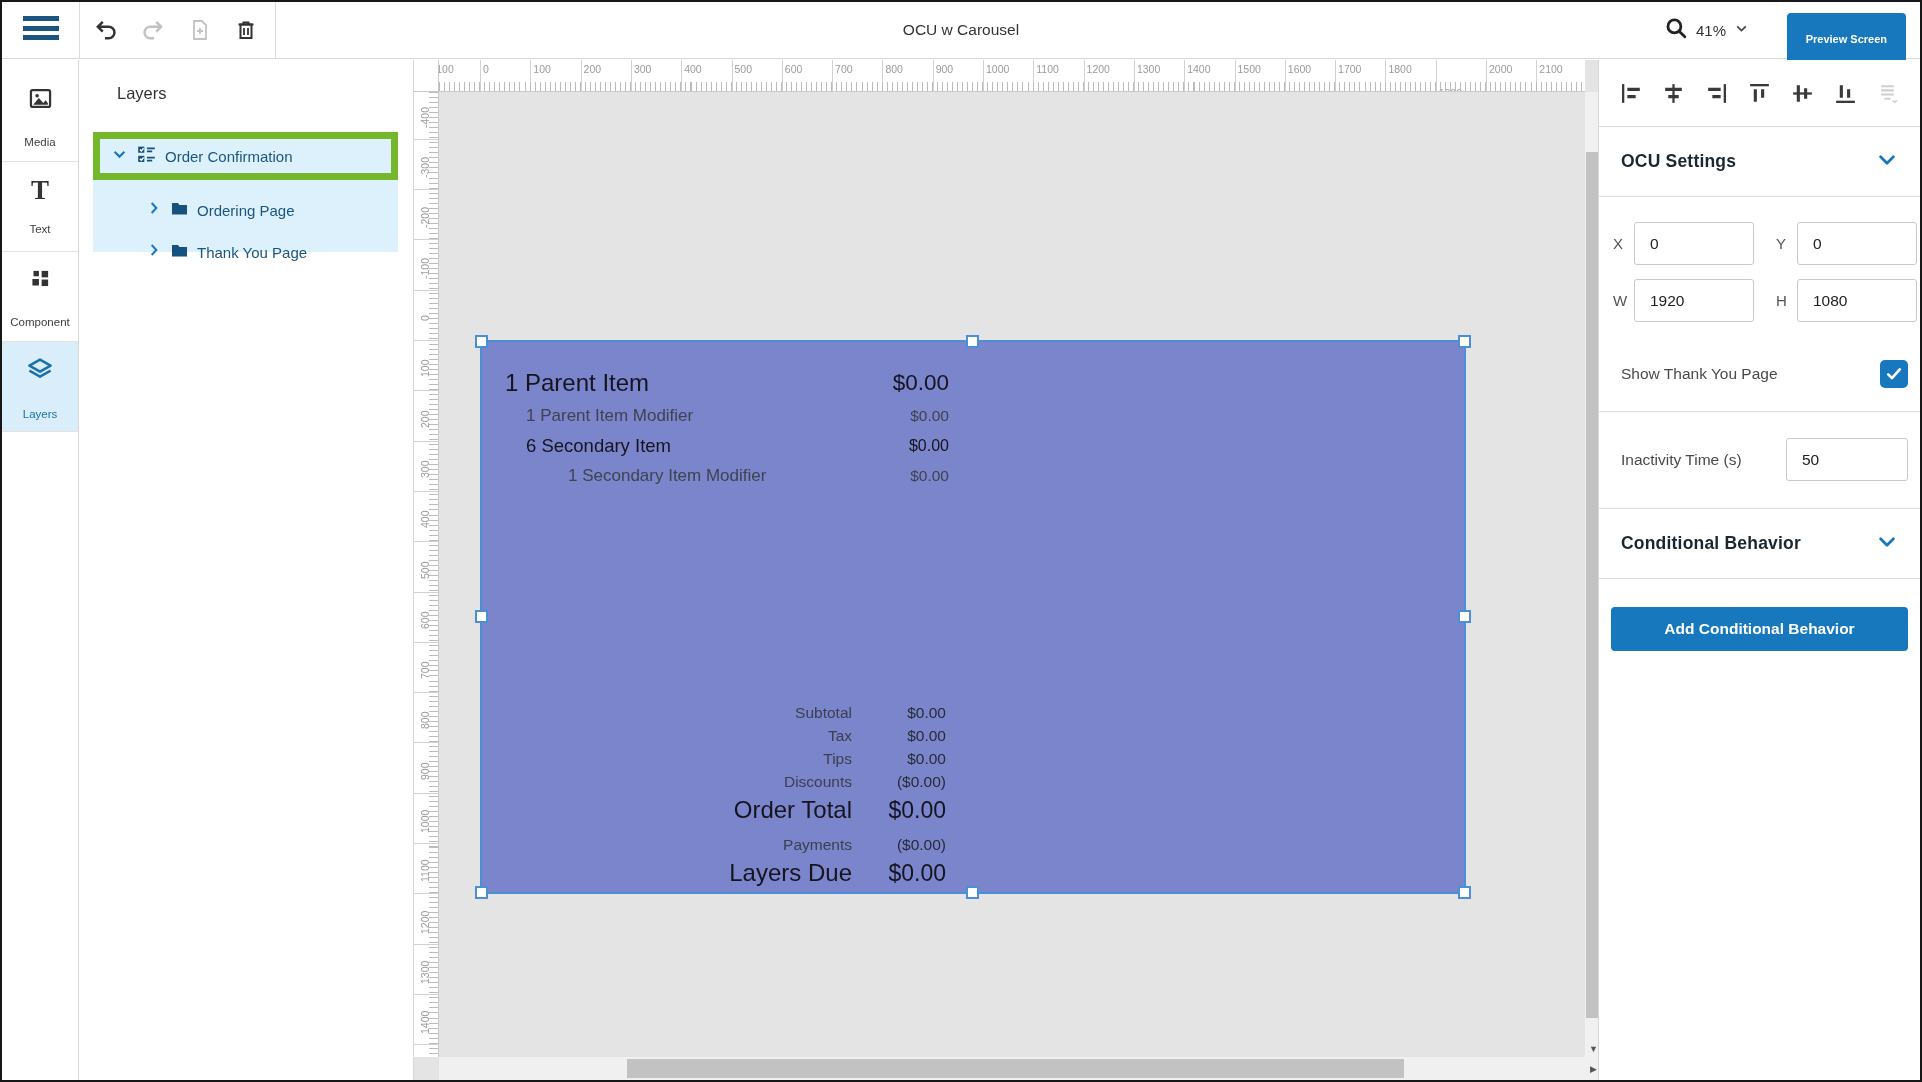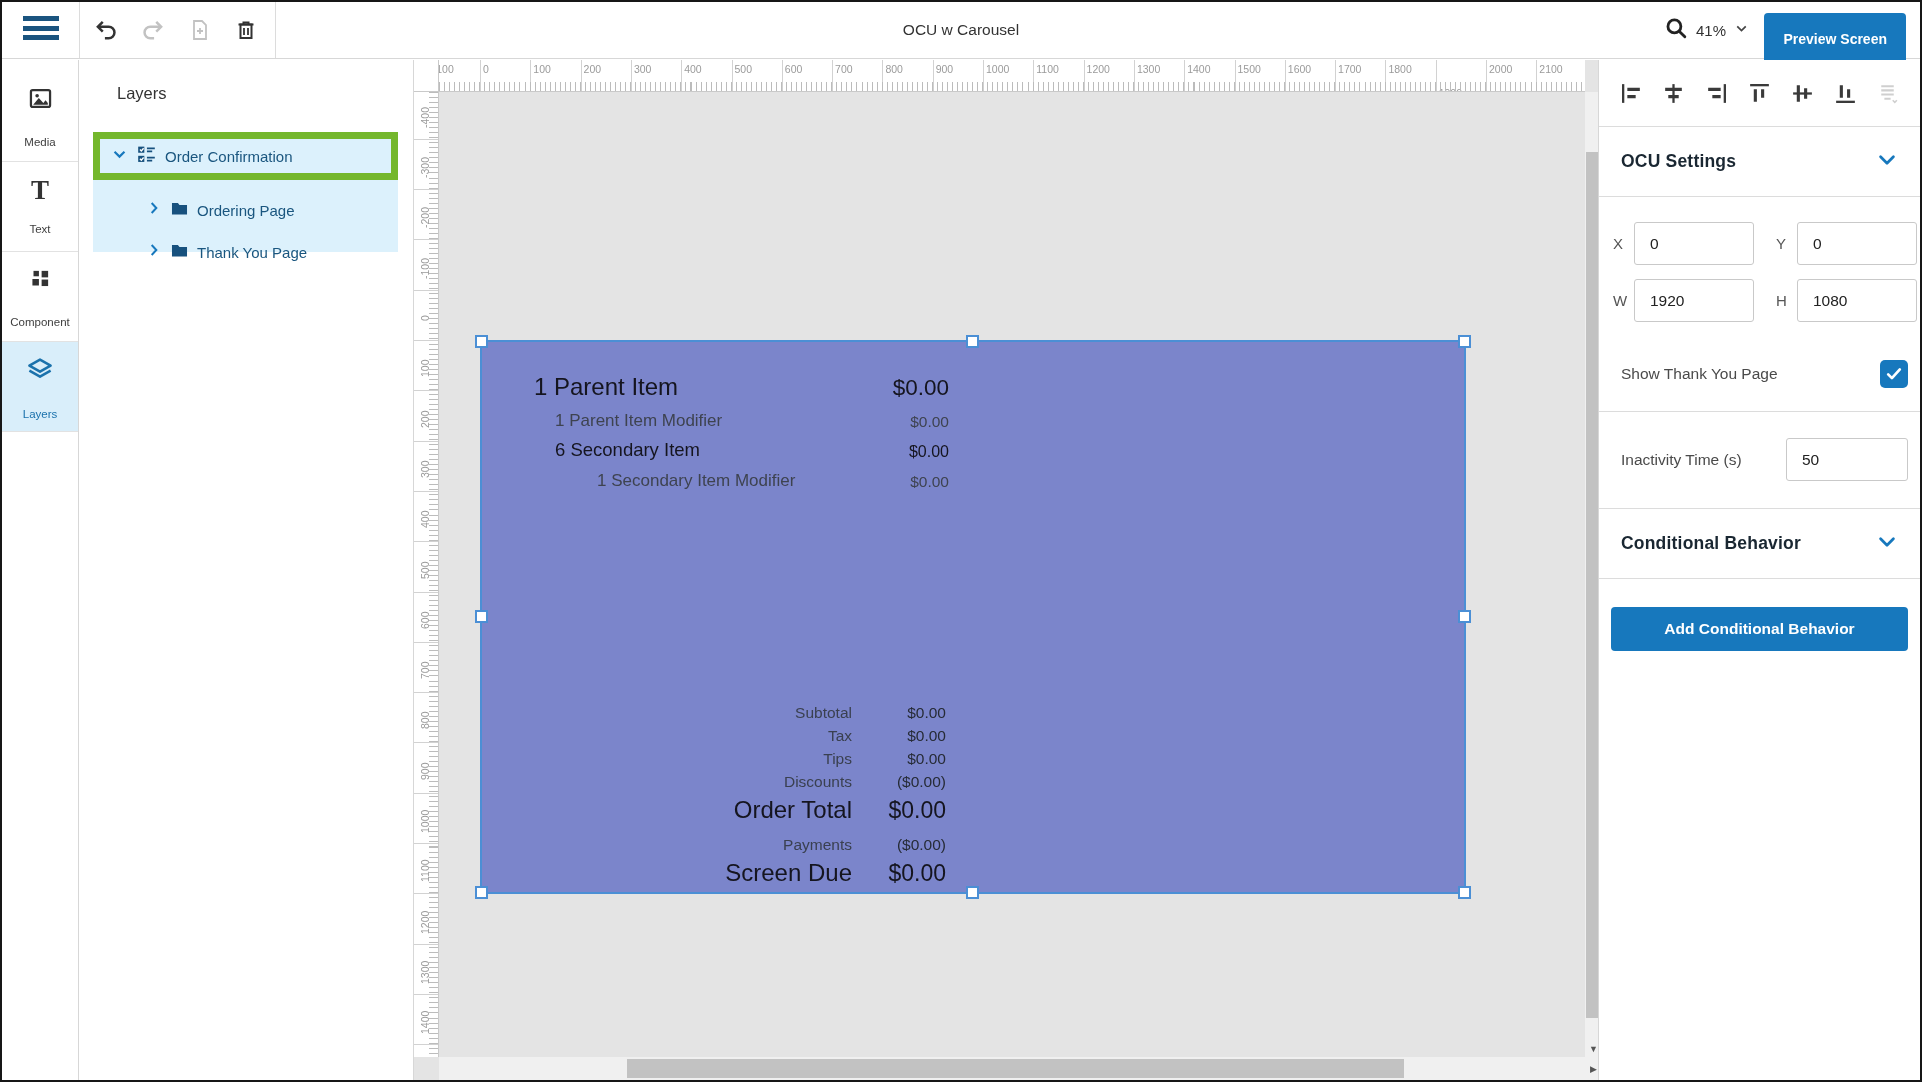--- a/index.html
+++ b/index.html
@@ -9,21 +9,21 @@
   
   .topbar{position:absolute;left:0;top:0;right:0;height:57px;background:#fff;border-bottom:1px solid #d7d7d7;}
   .hamburger{position:absolute;left:21px;top:14px;width:36px;height:29px;cursor:pointer;}
   .hamburger div{height:5px;background:#1A547F;margin-bottom:4.5px;}
   .tb-sep{position:absolute;top:0;bottom:0;width:1px;background:#dcdcdc;}
   .tool-btn{position:absolute;top:13px;width:30px;height:30px;display:flex;align-items:center;justify-content:center;cursor:pointer;}
   .tb-title{position:absolute;left:50%;top:19px;transform:translateX(-50%);font-size:15.5px;color:#333;}
   .zoom-cluster{position:absolute;right:170px;top:14px;display:flex;align-items:center;gap:7px;}
   .zoom-level{font-size:15px;color:#333;}
   .preview-btn{position:absolute;right:14px;top:11px;height:52px;padding:0 19px;border:none;border-radius:4px;
-    color:#fff;font-size:14px;font-weight:600;font-family:"Liberation Sans",sans-serif;cursor:pointer;}
+    color:#fff;font-size:11px;font-weight:600;font-family:"Liberation Sans",sans-serif;cursor:pointer;}
   
   .sidebar{position:absolute;left:0;top:58px;bottom:0;width:77px;background:#fff;border-right:1px solid #d7d7d7;padding-top:12px;}
   .side-item{height:90px;display:flex;flex-direction:column;align-items:center;justify-content:center;gap:20px;
     border-bottom:1px solid #e2e2e2;cursor:pointer;}
   .side-item .lbl{font-size:11.5px;color:#3e3e3e;}
   .side-item.active{background:#D9EEFA;}
   .side-item.active .lbl{color:#1B72AC;}
   .ticon{font-family:"Liberation Serif",serif;font-size:27px;font-weight:600;color:#333;line-height:24px;}
   
   .layers-panel{position:absolute;left:78px;top:58px;bottom:0;width:334px;background:#fff;border-right:1px solid #d7d7d7;}
@@ -45,21 +45,21 @@
     background:repeating-linear-gradient(180deg,#bcbcbc 0 1px,transparent 1px 5.03px);}
   .vlabel{position:absolute;left:0;width:22px;height:44px;display:flex;align-items:center;justify-content:center;
     writing-mode:vertical-rl;transform:rotate(180deg);font-size:10.5px;color:#9b9b9b;}
   .vtick{position:absolute;left:0;width:25px;height:1px;background:#d2d2d2;}
   .corner{position:absolute;left:0;top:0;width:25px;height:32px;background:#fff;border-right:1px solid #c9c9c9;border-bottom:1px solid #c9c9c9;}
   
   .art-rect{position:absolute;left:66px;top:280px;width:986px;height:554px;background:#7B85CB;
     border:2px solid #4B8FD5;cursor:move;}
   .handle{position:absolute;width:13px;height:13px;background:#fff;border:2px solid #4B8FD5;}
   .receipt{position:absolute;left:23px;top:22px;width:444px;color:#15151F;}
-  .r-item{display:flex;justify-content:space-between;align-items:flex-end;margin-left:29px;}
+  .r-item{display:flex;justify-content:space-between;align-items:center;}
   .r-item .nm{flex:1;}
   .r-item .price{width:110px;text-align:right;flex:none;}
   .r-item.parent{font-size:24px;height:37px;}
   .r-item.parent .price{font-size:22.5px;}
   .r-item.modifier-1{font-size:17px;height:30px;padding-left:21px;color:#3E4350;}
   .r-item.modifier-1 .price{font-size:15.5px;}
   .r-item.secondary{font-size:18.5px;height:30px;padding-left:21px;}
   .r-item.secondary .price{font-size:16px;}
   .r-item.modifier-2{font-size:17px;height:30px;padding-left:63px;color:#3E4350;}
   .r-item.modifier-2 .price{font-size:15.5px;}
@@ -361,21 +361,21 @@
           </div>
           <div class="t-row large">
             <span class="t-label">Order Total</span>
             <span class="t-value">$0.00</span>
           </div>
           <div class="t-row small gap">
             <span class="t-label">Payments</span>
             <span class="t-value">($0.00)</span>
           </div>
           <div class="t-row large">
-            <span class="t-label">Screen Due</span>
+            <span class="t-label">Layers Due</span>
             <span class="t-value">$0.00</span>
           </div>
         </div>
       <div class="handle" style="left:-7px;top:-7px"></div>
       <div class="handle" style="left:calc(50% - 7px);top:-7px"></div>
       <div class="handle" style="right:-7px;top:-7px"></div>
       <div class="handle" style="left:-7px;top:calc(50% - 7px)"></div>
       <div class="handle" style="right:-7px;top:calc(50% - 7px)"></div>
       <div class="handle" style="left:-7px;bottom:-7px"></div>
       <div class="handle" style="left:calc(50% - 7px);bottom:-7px"></div>

